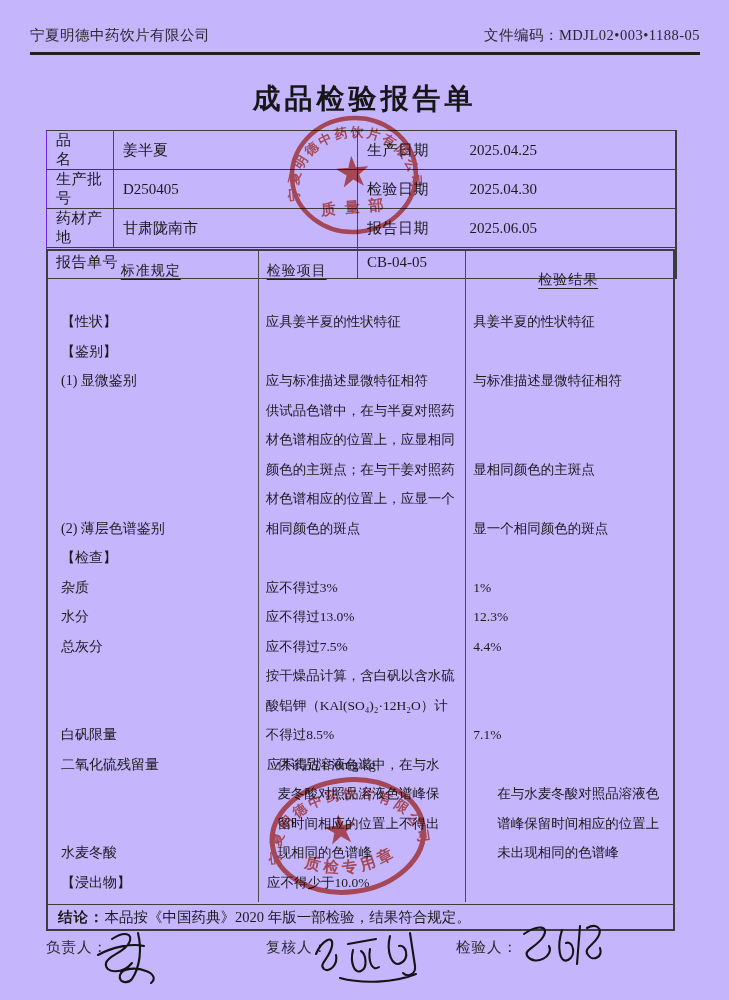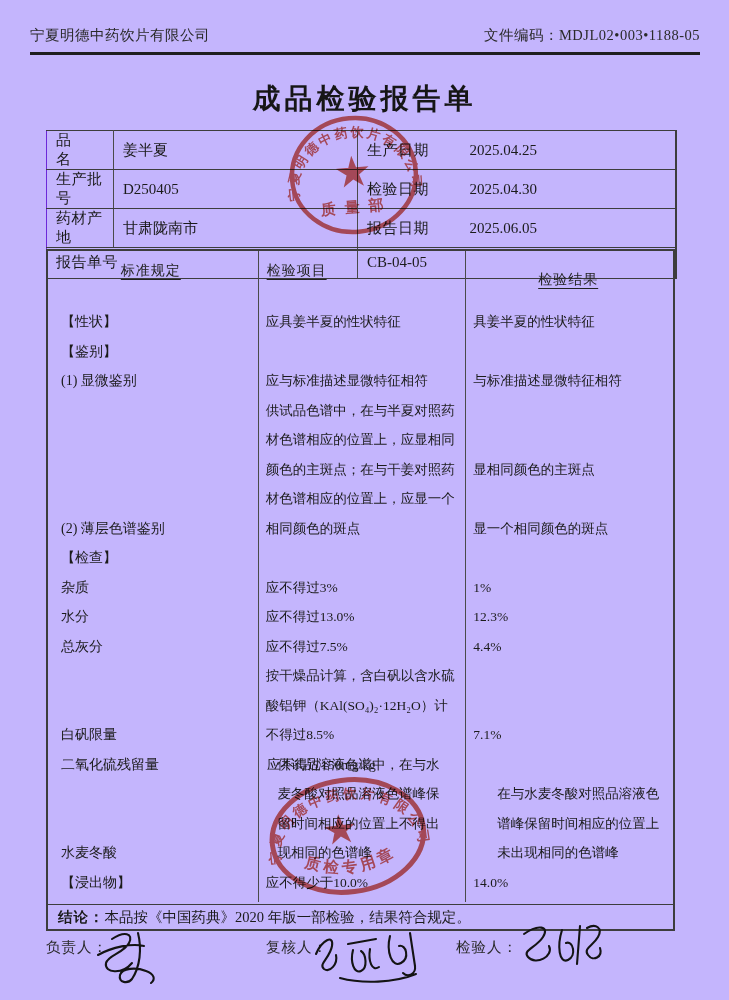--- a/index.html
+++ b/index.html
@@ -173,21 +173,20 @@
           <div class="cell col-standard">应不得过150mg/kg</div>
         </div>
         <div class="item-row" style="height: 88.5px; gap: 36px;">
           <div class="cell col-item">水麦冬酸</div>
           <div class="cell col-standard">供试品溶液色谱中，在与水麦冬酸对照品溶液色谱峰保留时间相应的位置上不得出现相同的色谱峰</div>
           <div class="cell col-result">在与水麦冬酸对照品溶液色谱峰保留时间相应的位置上未出现相同的色谱峰</div>
         </div>
         <div class="item-row" style="height: 29.5px;">
           <div class="cell col-item">【浸出物】</div>
           <div class="cell col-standard">应不得少于10.0%</div>
-          <div class="cell col-result">14.0%</div>
         </div>
       </div>
     <div class="conclusion">
       <b>结论：</b><span>本品按《中国药典》2020 年版一部检验，结果符合规定。</span>
     </div>
   </div>
 
   <span class="sig-label" style="left:46px; top:938px;">负责人：</span>
   <span class="sig-label" style="left:266px; top:938px;">复核人：</span>
   <span class="sig-label" style="left:456px; top:938px;">检验人：</span>

